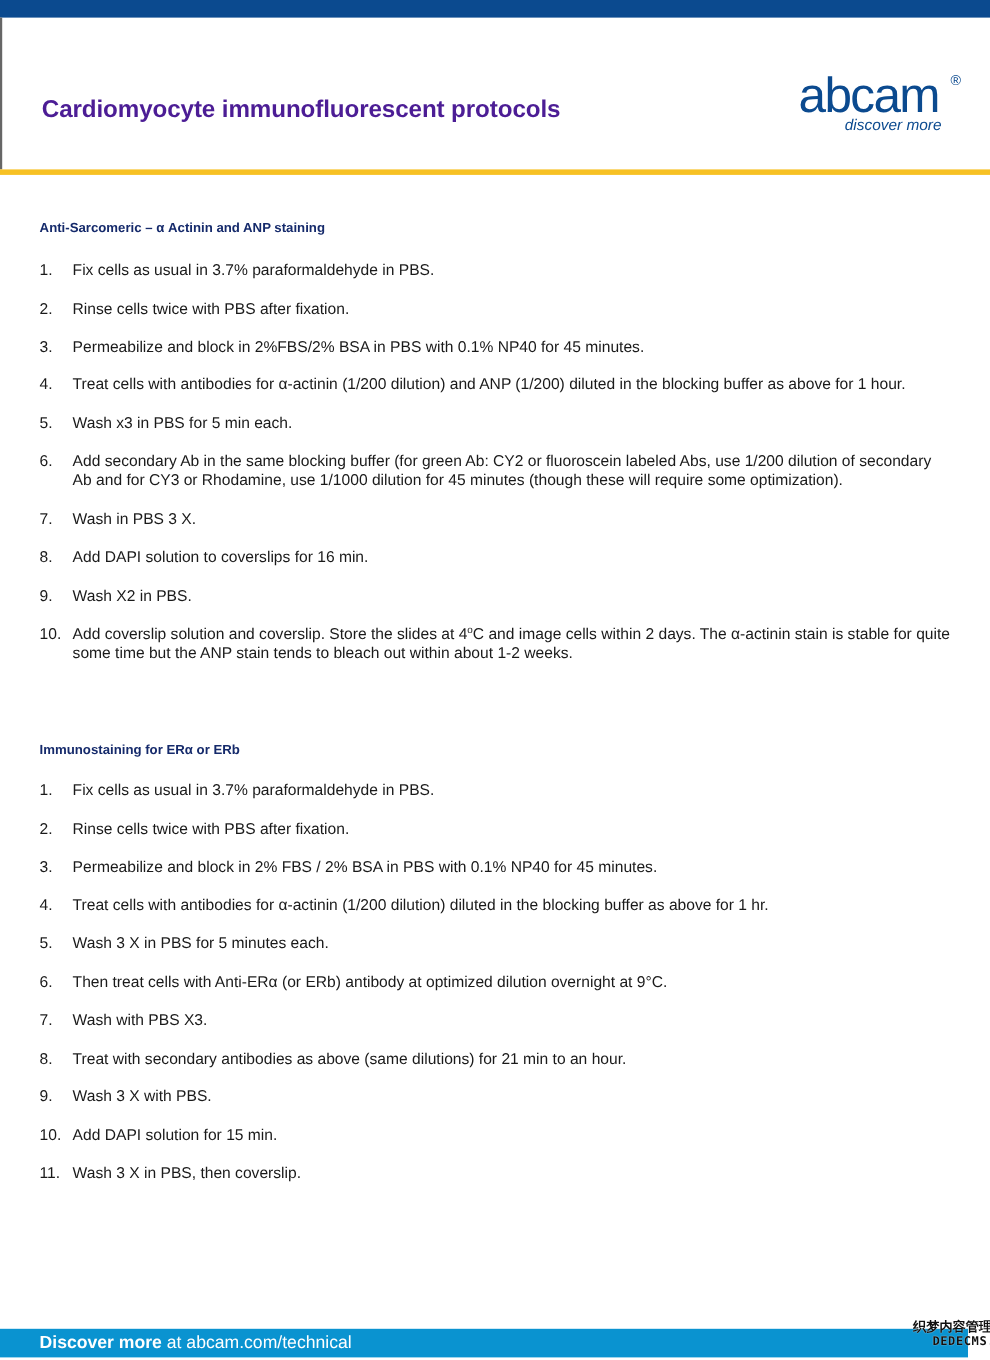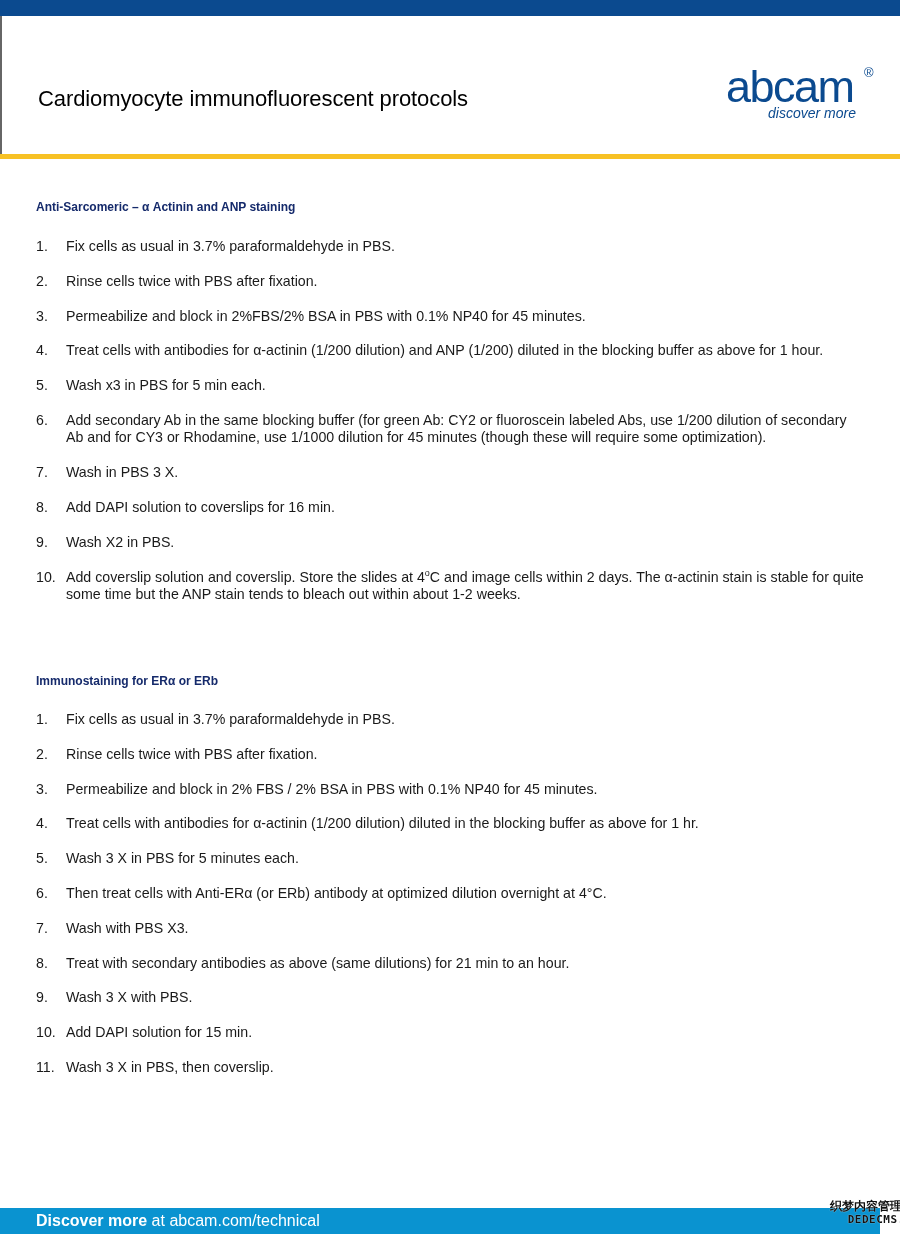--- a/index.html
+++ b/index.html
@@ -13,21 +13,21 @@
       position: absolute; left: 0; top: 0; width: 900px; height: 16px;
       background: #0b4a8f;
     }
     .header {
       position: absolute; left: 0; top: 16px; width: 900px; height: 138px;
       border-left: 2px solid #666;
       box-sizing: border-box;
     }
     .doc-title {
       position: absolute; left: 36px; top: 70px;
-      font-size: 22px; font-weight: normal; color: #000000;
+      font-size: 22px; font-weight: bold; color: #4c1d95;
       letter-spacing: -0.1px;
     }
     .logo {
       position: absolute; left: 724px; top: 48px; width: 160px; height: 70px;
     }
     .logo-word {
       position: absolute; left: 0; top: 0;
       font-size: 45px; font-weight: normal; color: #0b4a8f;
       letter-spacing: -1.5px; line-height: 45px;
     }
@@ -106,21 +106,21 @@
   <li><span class="num">10.</span><span><span>Add coverslip solution and coverslip. Store the slides at 4</span><sup>o</sup><span>C and image cells within 2 days. The α-actinin stain is stable for quite some time but the ANP stain tends to bleach out within about 1-2 weeks.</span></span></li>
 </ol>
 
 <div class="section-title" style="top:674px;">Immunostaining for ERα or ERb</div>
 <ol class="steps" style="top:711px;">
   <li><span class="num">1.</span><span>Fix cells as usual in 3.7% paraformaldehyde in PBS.</span></li>
   <li><span class="num">2.</span><span>Rinse cells twice with PBS after fixation.</span></li>
   <li><span class="num">3.</span><span>Permeabilize and block in 2% FBS / 2% BSA in PBS with 0.1% NP40 for 45 minutes.</span></li>
   <li><span class="num">4.</span><span>Treat cells with antibodies for α-actinin (1/200 dilution) diluted in the blocking buffer as above for 1 hr.</span></li>
   <li><span class="num">5.</span><span>Wash 3 X in PBS for 5 minutes each.</span></li>
-  <li><span class="num">6.</span><span>Then treat cells with Anti-ERα (or ERb) antibody at optimized dilution overnight at 4°C.</span></li>
+  <li><span class="num">6.</span><span>Then treat cells with Anti-ERα (or ERb) antibody at optimized dilution overnight at 9°C.</span></li>
   <li><span class="num">7.</span><span>Wash with PBS X3.</span></li>
   <li><span class="num">8.</span><span>Treat with secondary antibodies as above (same dilutions) for 21 min to an hour.</span></li>
   <li><span class="num">9.</span><span>Wash 3 X with PBS.</span></li>
   <li><span class="num">10.</span><span>Add DAPI solution for 15 min.</span></li>
   <li><span class="num">11.</span><span>Wash 3 X in PBS, then coverslip.</span></li>
 </ol>
 
 <div class="footer-bar">
   <div class="footer-text"><b>Discover more</b><span> at abcam.com/technical</span></div>
 </div>

